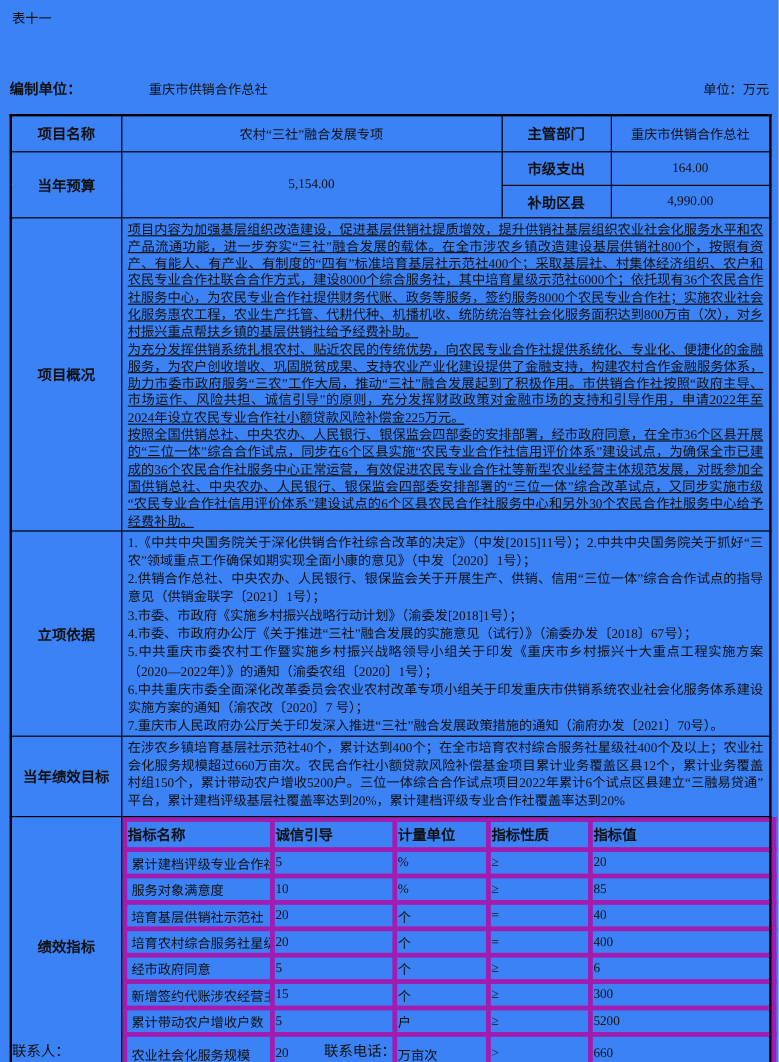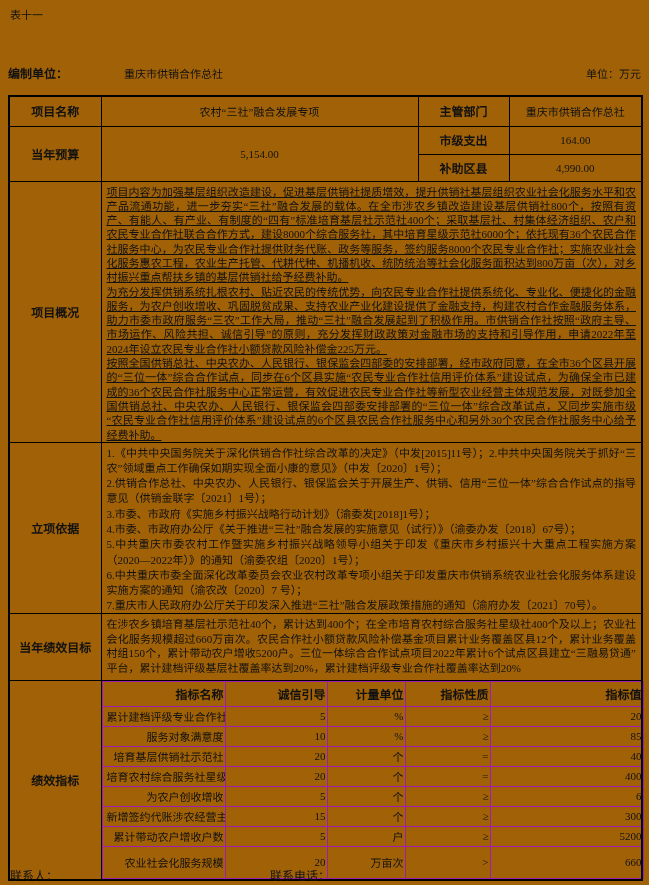--- a/index.html
+++ b/index.html
@@ -1,18 +1,18 @@
 <!DOCTYPE html>
 <html lang="zh-CN"><head>
 <meta charset="utf-8">
 <style>
   html,body{margin:0;padding:0;background:#ffffff;}
   body{width:649px;height:885px;position:relative;overflow:hidden;
        font-family:"Liberation Serif","DejaVu Serif",serif;color:#111;}
-  .page{position:absolute;inset:0;background:#a16207;padding-left:38px;}
+  .page{position:absolute;inset:0;background:#3b82f6;padding-left:38px;}
 
   .table-tag{position:absolute;left:10px;top:6px;font-size:11px;}
   .doc-title{position:absolute;left:0;top:25px;width:649px;text-align:center;
              font-size:18px;font-weight:bold;letter-spacing:0.5px;}
   .meta-row{position:absolute;left:8px;top:64px;width:633px;display:flex;align-items:center;}
   .meta-label{font-weight:bold;font-size:12px;}
   .meta-value{font-size:11px;margin-left:56px;}
   .meta-unit{font-size:11px;margin-left:auto;}
 
   table.main{position:absolute;left:8px;top:95px;width:633px;border-collapse:collapse;table-layout:fixed;}
@@ -22,21 +22,21 @@
   td.center{text-align:center;font-size:11px;}
   .longtext{font-size:11px;text-align:justify;padding:3px 5px;overflow:hidden;white-space:pre-line;
             vertical-align:top;}
   .lt-overview{line-height:14.3px;height:254px;text-decoration:underline;}
   .lt-basis{line-height:15.3px;height:164px;}
   .lt-target{line-height:14.7px;height:59px;}
   td.longcell{vertical-align:top;}
 
   td.inner-holder{padding:0;vertical-align:top;}
   table.inner{width:100%;height:100%;border-collapse:collapse;table-layout:fixed;}
-  table.inner td,table.inner th{border:1px solid #a21caf;font-size:11px;text-align:right;
+  table.inner td,table.inner th{border:4px solid #a21caf;font-size:11px;text-align:left;
                                 overflow:hidden;white-space:nowrap;}
   table.inner th{font-weight:bold;font-size:12px;}
   td.ind-name{text-align:left;padding-left:4px;}
 
   .footer-row{position:absolute;left:10px;top:866px;width:631px;font-size:12px;}
   .footer-phone{position:absolute;left:260px;top:0;}
 </style>
 </head>
 <body>
 
@@ -142,21 +142,21 @@
                 <td>40</td>
               </tr>
               <tr style="height:20px">
                 <td class="ind-name">培育农村综合服务社星级社</td>
                 <td>20</td>
                 <td>个</td>
                 <td>=</td>
                 <td>400</td>
               </tr>
               <tr style="height:20px">
-                <td class="ind-name">为农户创收增收</td>
+                <td class="ind-name">经市政府同意</td>
                 <td>5</td>
                 <td>个</td>
                 <td>≥</td>
                 <td>6</td>
               </tr>
               <tr style="height:20px">
                 <td class="ind-name">新增签约代账涉农经营主体</td>
                 <td>15</td>
                 <td>个</td>
                 <td>≥</td>

